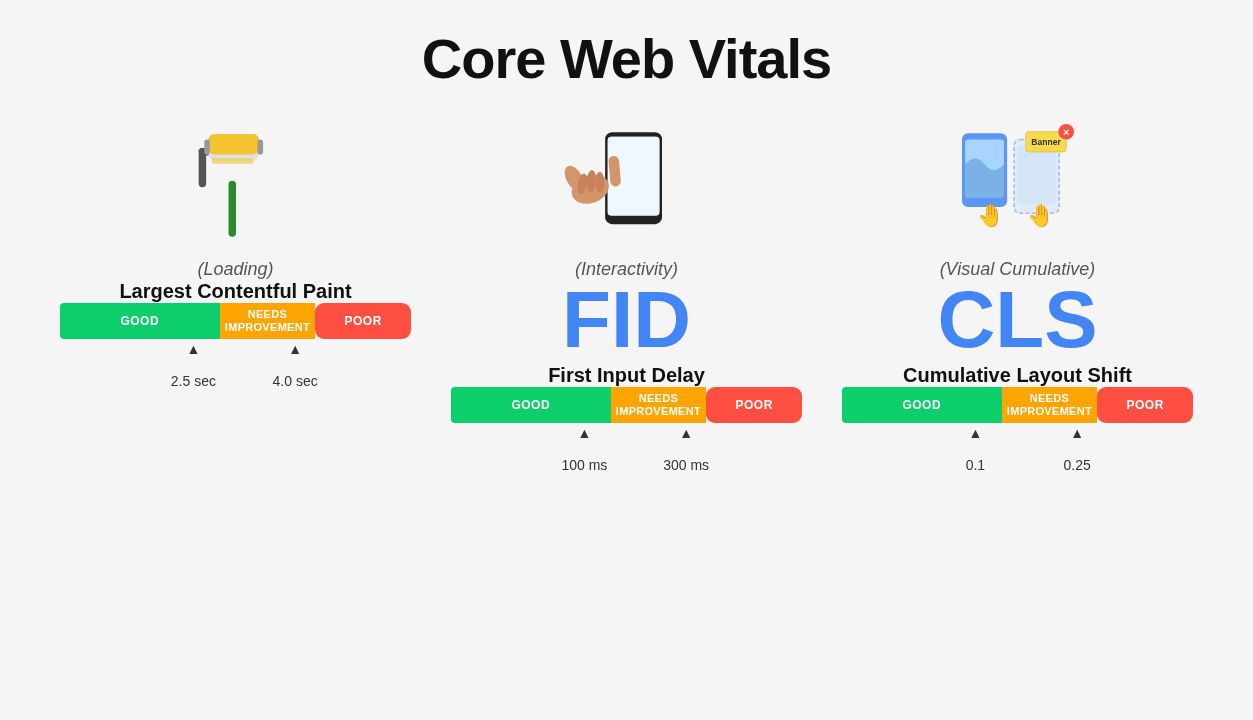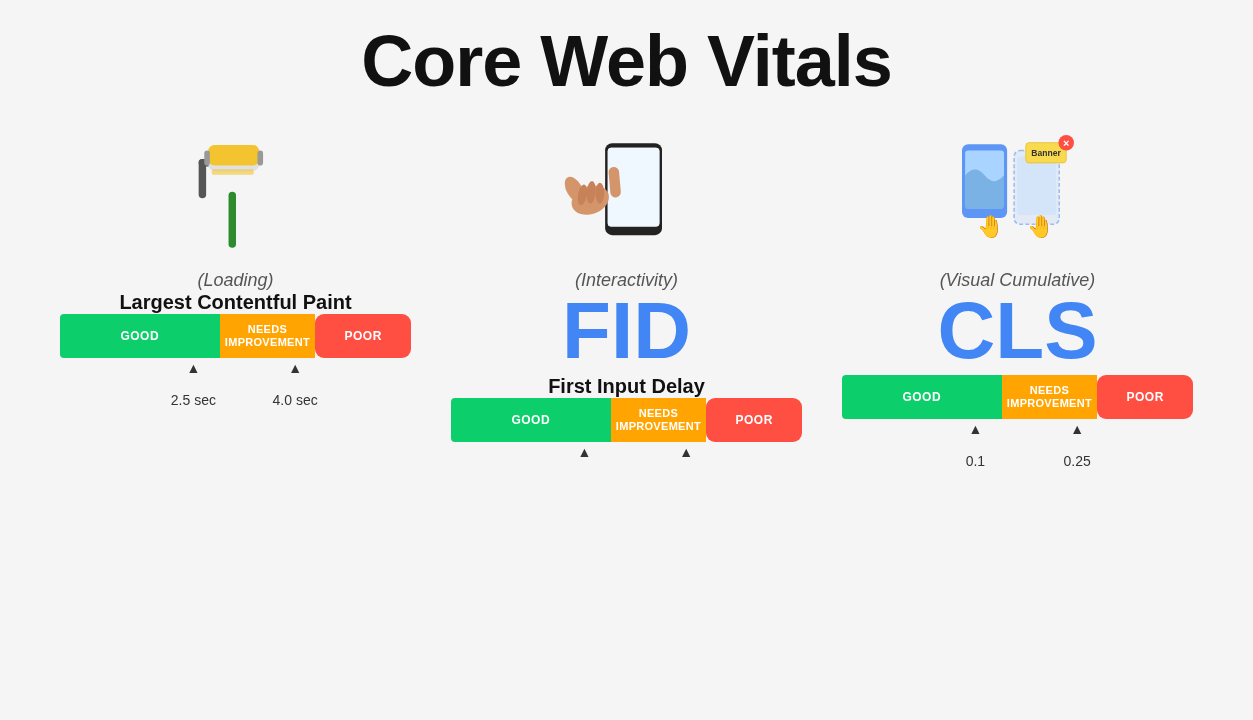--- a/index.html
+++ b/index.html
@@ -10,24 +10,24 @@
       width: 1253px;
       height: 720px;
       display: flex;
       flex-direction: column;
       align-items: center;
       justify-content: flex-start;
       overflow: hidden;
     }
 
     .main-title {
-      font-size: 72px;
+      font-size: 56px;
       font-weight: 900;
       color: #111;
-      margin-top: 20px;
+      margin-top: 26px;
       margin-bottom: 10px;
       letter-spacing: -1px;
     }
 
     .cards-container {
       display: flex;
       flex-direction: row;
       justify-content: center;
       align-items: flex-start;
       gap: 0;
@@ -75,21 +75,21 @@
 
     .metric-bar-container {
       width: 100%;
       max-width: 360px;
     }
 
     .metric-bar {
       display: flex;
       border-radius: 4px;
       overflow: hidden;
-      height: 44px;
+      height: 36px;
     }
 
     .bar-good {
       background: #0cce6b;
       flex: 2.5;
       display: flex;
       align-items: center;
       justify-content: center;
       font-weight: 800;
       font-size: 12px;
@@ -219,20 +219,24 @@
     <div class="metric-bar-container">
       <div class="metric-bar">
         <div class="bar-good">GOOD</div>
         <div class="bar-needs">NEEDS<br>IMPROVEMENT</div>
         <div class="bar-poor">POOR</div>
       </div>
       <div class="labels-row">
         <span class="label-item" style="left:38%">▲</span>
         <span class="label-item" style="left:67%">▲</span>
       </div>
+      <div class="labels-row">
+        <span class="label-item" style="left:38%; top:0">100 ms</span>
+        <span class="label-item" style="left:67%; top:0">300 ms</span>
+      </div>
     </div>
   </div>
 
   <div class="card">
     <div class="card-icon">
 
       <svg viewBox="0 0 180 150" class="layout-svg" xmlns="http://www.w3.org/2000/svg">
 
         <rect x="18" y="20" width="58" height="95" rx="8" fill="#4285f4" opacity="0.85"></rect>
         <rect x="22" y="28" width="50" height="75" rx="4" fill="#a8d4ff"></rect>
@@ -247,20 +251,21 @@
 
         <circle cx="152" cy="18" r="10" fill="#ff4e42"></circle>
         <text x="152" y="23" font-size="14" font-weight="bold" fill="white" text-anchor="middle">×</text>
 
         <text x="55" y="135" font-size="28" text-anchor="middle">🤚</text>
         <text x="120" y="135" font-size="28" text-anchor="middle">🤚</text>
       </svg>
     </div>
     <div class="card-category">(Visual Cumulative)</div>
     <div class="card-acronym">CLS</div>
+    <div class="card-name">Cumulative Layout Shift</div>
     <div class="metric-bar-container">
       <div class="metric-bar">
         <div class="bar-good">GOOD</div>
         <div class="bar-needs">NEEDS<br>IMPROVEMENT</div>
         <div class="bar-poor">POOR</div>
       </div>
       <div class="labels-row">
         <span class="label-item" style="left:38%">▲</span>
         <span class="label-item" style="left:67%">▲</span>
       </div>

